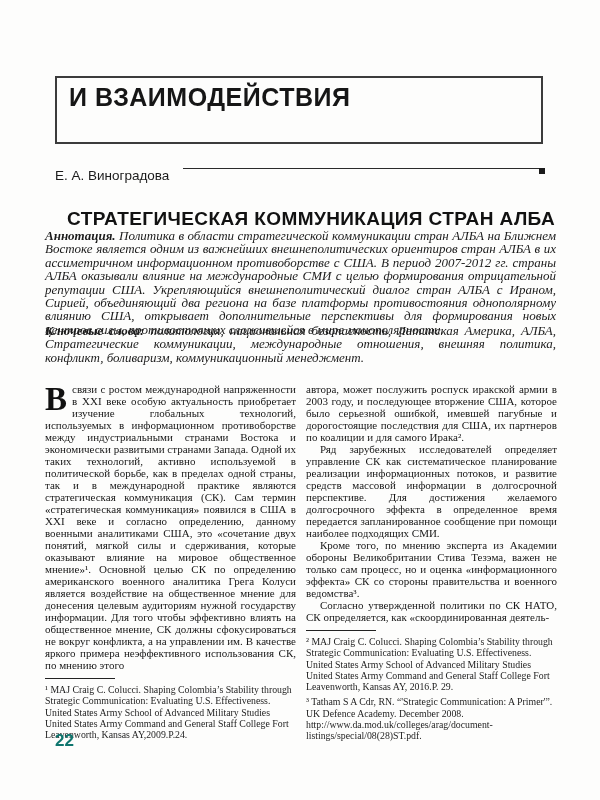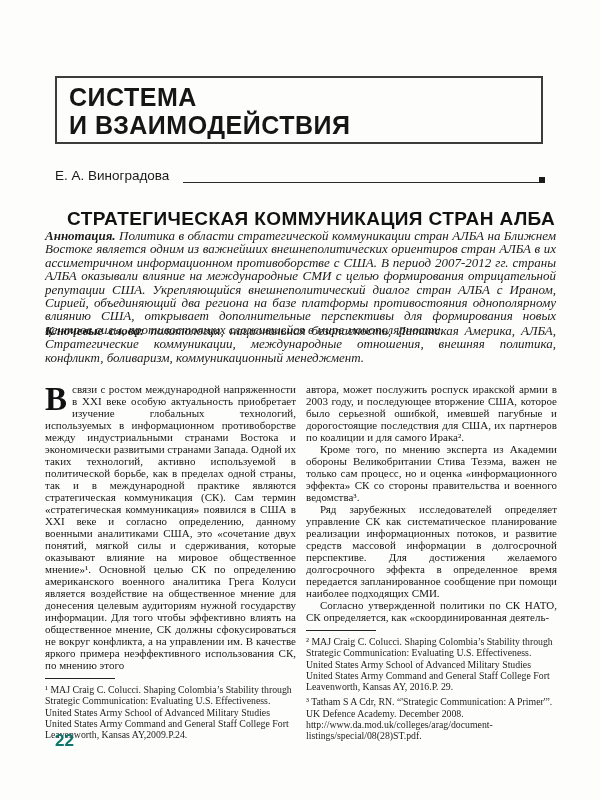--- a/index.html
+++ b/index.html
@@ -31,21 +31,21 @@
     letter-spacing: 0.5px;
     color: #161616;
   }
 
   
   .author-row {
     position: absolute;
     left: 55px; top: 168px;
     width: 490px;
     display: flex;
-    align-items: flex-end;
+    align-items: flex-start;
   }
   .author-name {
     font-family: "Liberation Sans", sans-serif;
     font-size: 13.5px;
     color: #1b1b1b;
     white-space: nowrap;
     margin-right: 14px;
   }
   .author-rule {
     flex: 1;
@@ -133,21 +133,20 @@
     font-size: 17px;
     color: #0f766e;
   }
 </style>
 </head>
 <body>
 
 <div class="page">
 
   <div class="header-box">
-    <div class="header-line">СИСТЕМА</div>
     <div class="header-line">И ВЗАИМОДЕЙСТВИЯ</div>
   </div>
 
   <div class="author-row">
     <span class="author-name">Е. А. Виноградова</span>
     <span class="author-rule"></span>
     <span class="author-rule-end"></span>
   </div>
 
   <h1 class="article-title">СТРАТЕГИЧЕСКАЯ КОММУНИКАЦИЯ СТРАН АЛБА</h1>
@@ -159,22 +158,22 @@
   <div class="columns">
 
     <div class="col">
       <p class="body-par"><span class="dropcap">В</span><span>связи с ростом международной напряженности в XXI веке особую актуальность приобретает изучение глобальных технологий, используемых в информационном противоборстве между индустриальными странами Востока и экономически развитыми странами Запада. Одной их таких технологий, активно используемой в политической борьбе, как в пределах одной страны, так и в международной практике являются стратегическая коммуникация (СК). Сам термин «стратегическая коммуникация» появился в США в XXI веке и согласно определению, данному военными аналитиками США, это «сочетание двух понятий, мягкой силы и сдерживания, которые оказывают влияние на мировое общественное мнение»¹. Основной целью СК по определению американского военного аналитика Грега Колуси является воздействие на общественное мнение для донесения целевым аудиториям нужной государству информации. Для того чтобы эффективно влиять на общественное мнение, СК должны сфокусироваться не вокруг конфликта, а на управлении им. В качестве яркого примера неэффективного использования СК, по мнению этого</span></p>
       <div class="fn-sep"></div>
       <p class="footnote">¹ MAJ Craig C. Colucci. Shaping Colombia’s Stability through Strategic Communication: Evaluating U.S. Effectiveness. United States Army School of Advanced Military Studies United States Army Command and General Staff College Fort Leavenworth, Kansas AY,2009.P.24.</p>
     </div>
 
     <div class="col">
       <p class="body-par">автора, может послужить роспуск иракской армии в 2003 году, и последующее вторжение США, которое было серьезной ошибкой, имевшей пагубные и дорогостоящие последствия для США, их партнеров по коалиции и для самого Ирака².</p>
+      <p class="body-par indent">Ряд зарубежных исследователей определяет управление СК как систематическое планирование реализации информационных потоков, и развитие средств массовой информации в долгосрочной перспективе. Для достижения желаемого долгосрочного эффекта в определенное время передается запланированное сообщение при помощи наиболее подходящих СМИ.</p>
       <p class="body-par indent">Кроме того, по мнению эксперта из Академии обороны Великобритании Стива Тезэма, важен не только сам процесс, но и оценка «информационного эффекта» СК со стороны правительства и военного ведомства³.</p>
-      <p class="body-par indent">Ряд зарубежных исследователей определяет управление СК как систематическое планирование реализации информационных потоков, и развитие средств массовой информации в долгосрочной перспективе. Для достижения желаемого долгосрочного эффекта в определенное время передается запланированное сообщение при помощи наиболее подходящих СМИ.</p>
       <p class="body-par indent">Согласно утвержденной политики по СК НАТО, СК определяется, как «скоординированная деятель-</p>
       <div class="fn-sep"></div>
       <p class="footnote">² MAJ Craig C. Colucci. Shaping Colombia’s Stability through Strategic Communication: Evaluating U.S. Effectiveness. United States Army School of Advanced Military Studies United States Army Command and General Staff College Fort Leavenworth, Kansas AY, 2016.P. 29.</p>
       <p class="footnote">³ Tatham S A Cdr, RN. “'Strategic Communication: A Primer'”. UK Defence Academy. December 2008. http://www.da.mod.uk/colleges/arag/document-listings/special/08(28)ST.pdf.</p>
     </div>
 
   </div>
 
   <div class="page-number">22</div>
 

